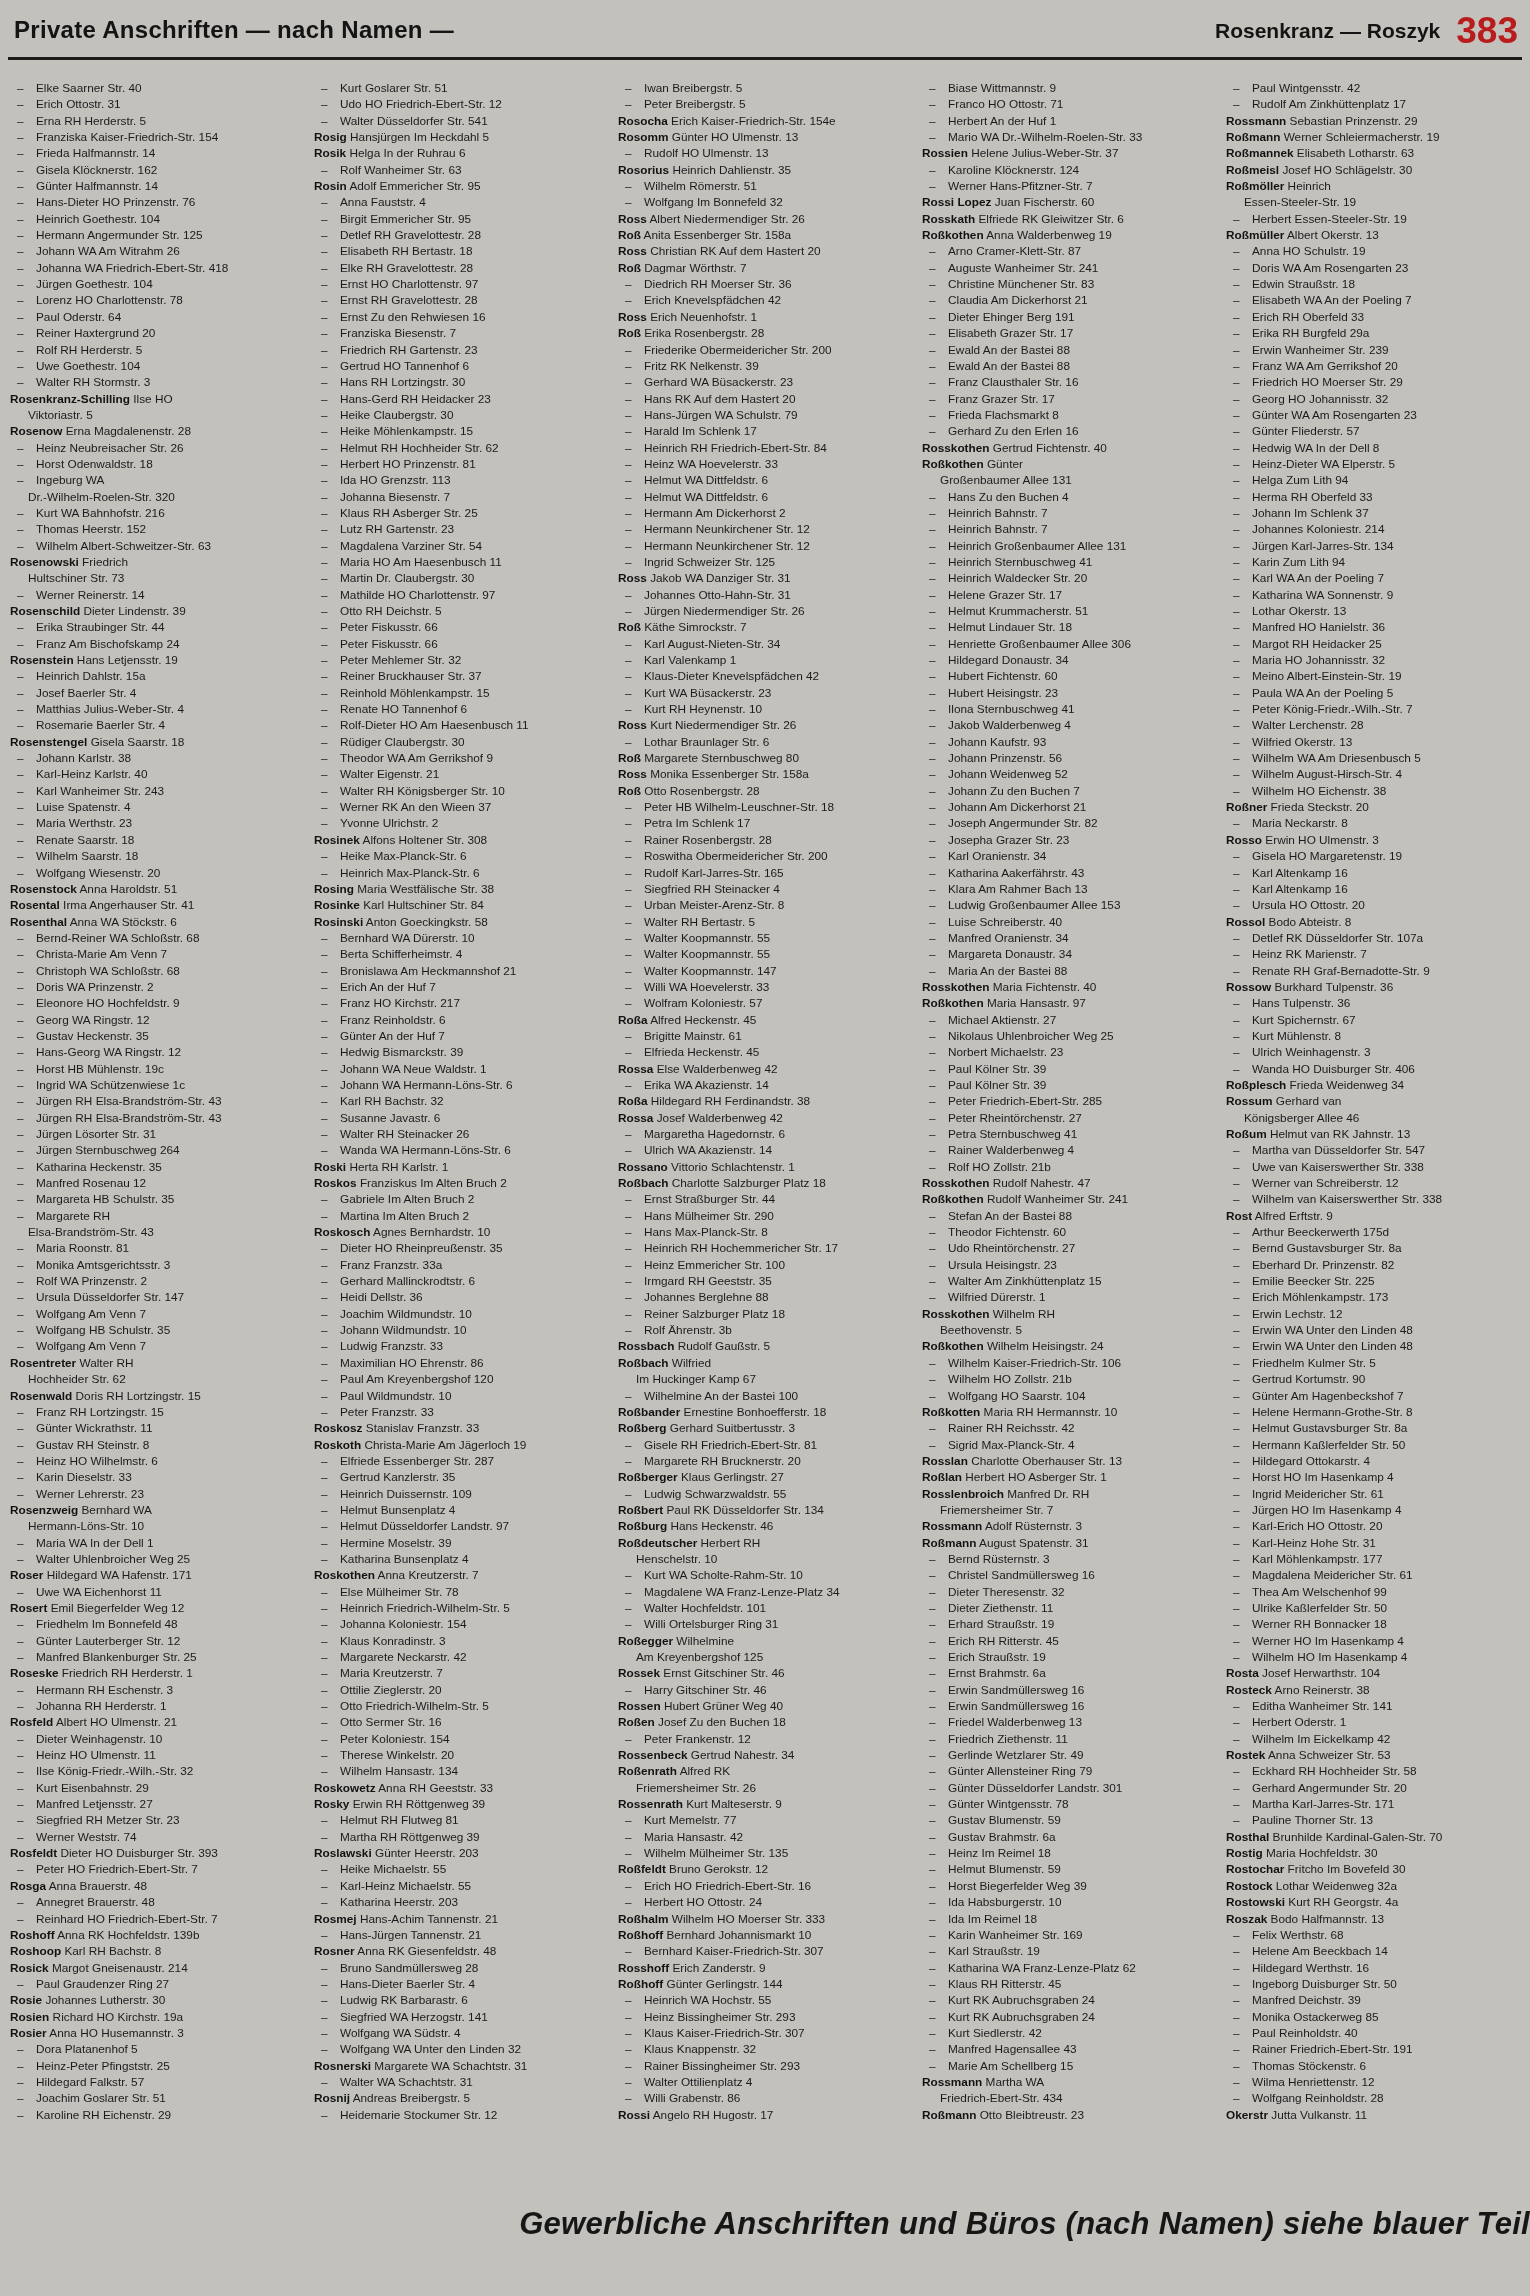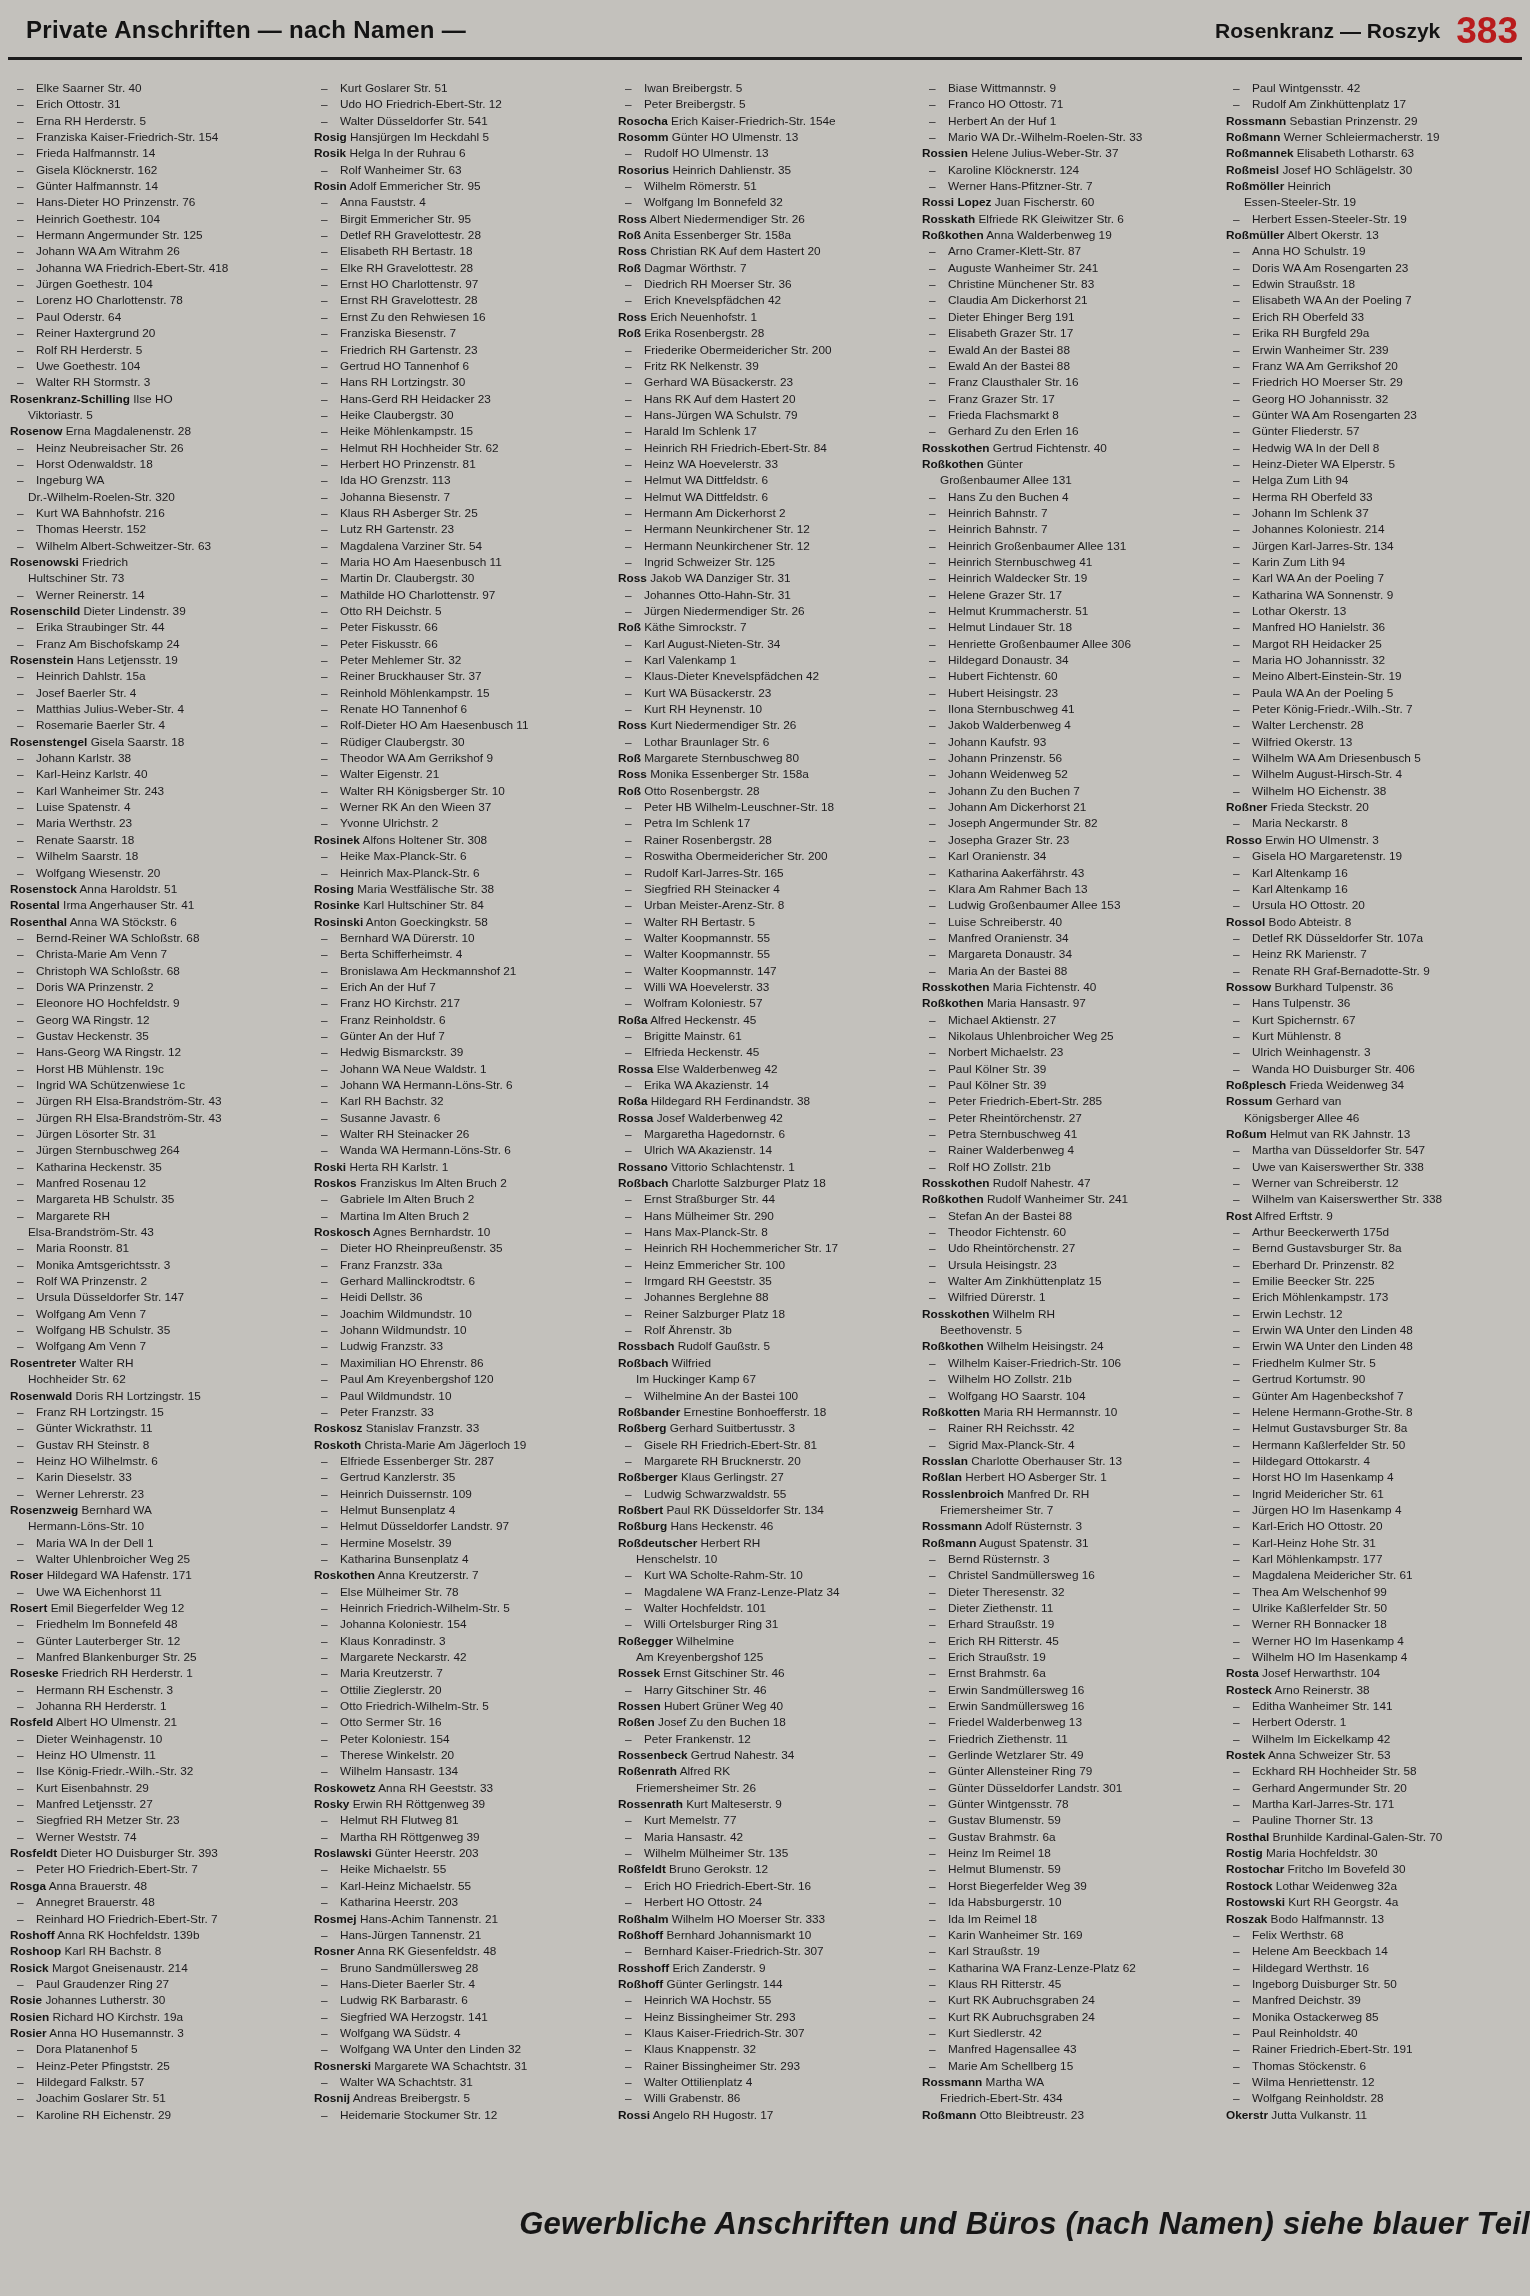--- a/index.html
+++ b/index.html
@@ -2,21 +2,21 @@
 <html><head>
 <meta charset="utf-8">
 <style>
   html,body{margin:0;padding:0}
   body{
     width:1530px;height:2296px;position:relative;overflow:hidden;
     background:#c3c1bc;
     font-family:"Liberation Sans", sans-serif;
     color:#1a191b;
   }
-  .header{position:absolute;top:10px;left:26px;right:12px;display:flex;justify-content:space-between;align-items:baseline}
+  .header{position:absolute;top:10px;left:14px;right:12px;display:flex;justify-content:space-between;align-items:baseline}
   .h-left{font-weight:bold;font-size:24px;color:#141414;letter-spacing:.3px}
   .h-right{display:flex;align-items:center;gap:16px}
   .h-range{font-weight:bold;font-size:21px;color:#141414}
   .h-page{font-weight:bold;font-size:37px;color:#b91c1c}
   .rule{position:absolute;top:57px;left:8px;right:8px;height:3px;background:#1c1c1c}
   .cols{position:absolute;top:80px;left:10px;display:flex}
   .col{width:304px;flex:0 0 304px;overflow:hidden}
   .ln{position:relative;font-size:11.8px;line-height:16.35px;height:16.35px;white-space:nowrap;color:#1c1b1d}
   .ln .dash{position:absolute;left:7px;top:0}
   .ln.d{padding-left:26px}
@@ -444,21 +444,21 @@
       <div class="ln d"><span class="dash">–</span><span>Frieda Flachsmarkt 8</span></div>
       <div class="ln d"><span class="dash">–</span><span>Gerhard Zu den Erlen 16</span></div>
       <div class="ln m"><b>Rosskothen</b> Gertrud Fichtenstr. 40</div>
       <div class="ln m"><b>Roßkothen</b> Günter</div>
       <div class="ln c">Großenbaumer Allee 131</div>
       <div class="ln d"><span class="dash">–</span><span>Hans Zu den Buchen 4</span></div>
       <div class="ln d"><span class="dash">–</span><span>Heinrich Bahnstr. 7</span></div>
       <div class="ln d"><span class="dash">–</span><span>Heinrich Bahnstr. 7</span></div>
       <div class="ln d"><span class="dash">–</span><span>Heinrich Großenbaumer Allee 131</span></div>
       <div class="ln d"><span class="dash">–</span><span>Heinrich Sternbuschweg 41</span></div>
-      <div class="ln d"><span class="dash">–</span><span>Heinrich Waldecker Str. 19</span></div>
+      <div class="ln d"><span class="dash">–</span><span>Heinrich Waldecker Str. 20</span></div>
       <div class="ln d"><span class="dash">–</span><span>Helene Grazer Str. 17</span></div>
       <div class="ln d"><span class="dash">–</span><span>Helmut Krummacherstr. 51</span></div>
       <div class="ln d"><span class="dash">–</span><span>Helmut Lindauer Str. 18</span></div>
       <div class="ln d"><span class="dash">–</span><span>Henriette Großenbaumer Allee 306</span></div>
       <div class="ln d"><span class="dash">–</span><span>Hildegard Donaustr. 34</span></div>
       <div class="ln d"><span class="dash">–</span><span>Hubert Fichtenstr. 60</span></div>
       <div class="ln d"><span class="dash">–</span><span>Hubert Heisingstr. 23</span></div>
       <div class="ln d"><span class="dash">–</span><span>Ilona Sternbuschweg 41</span></div>
       <div class="ln d"><span class="dash">–</span><span>Jakob Walderbenweg 4</span></div>
       <div class="ln d"><span class="dash">–</span><span>Johann Kaufstr. 93</span></div>

